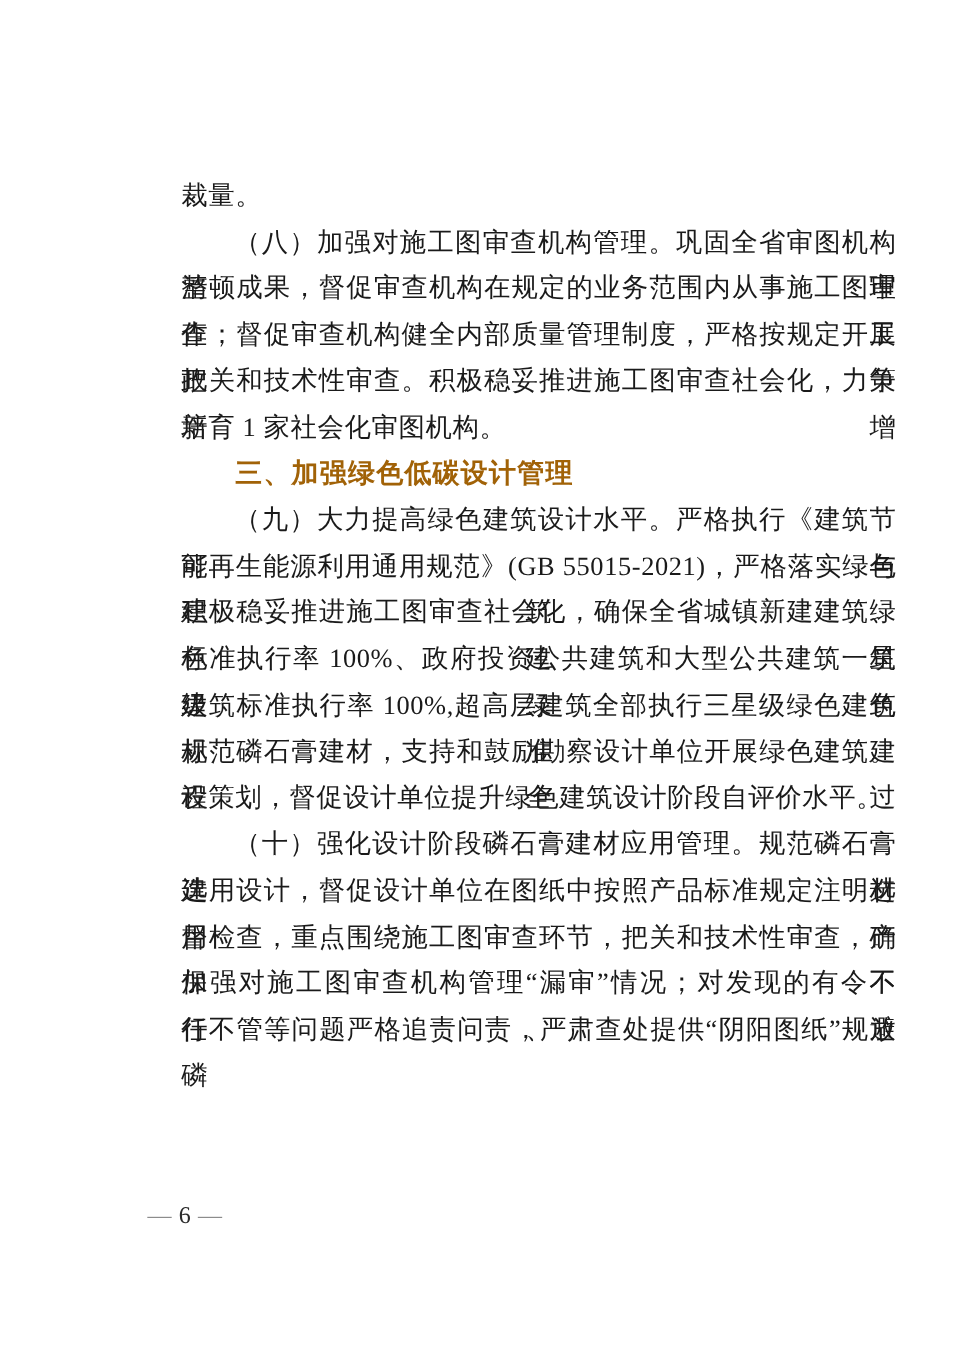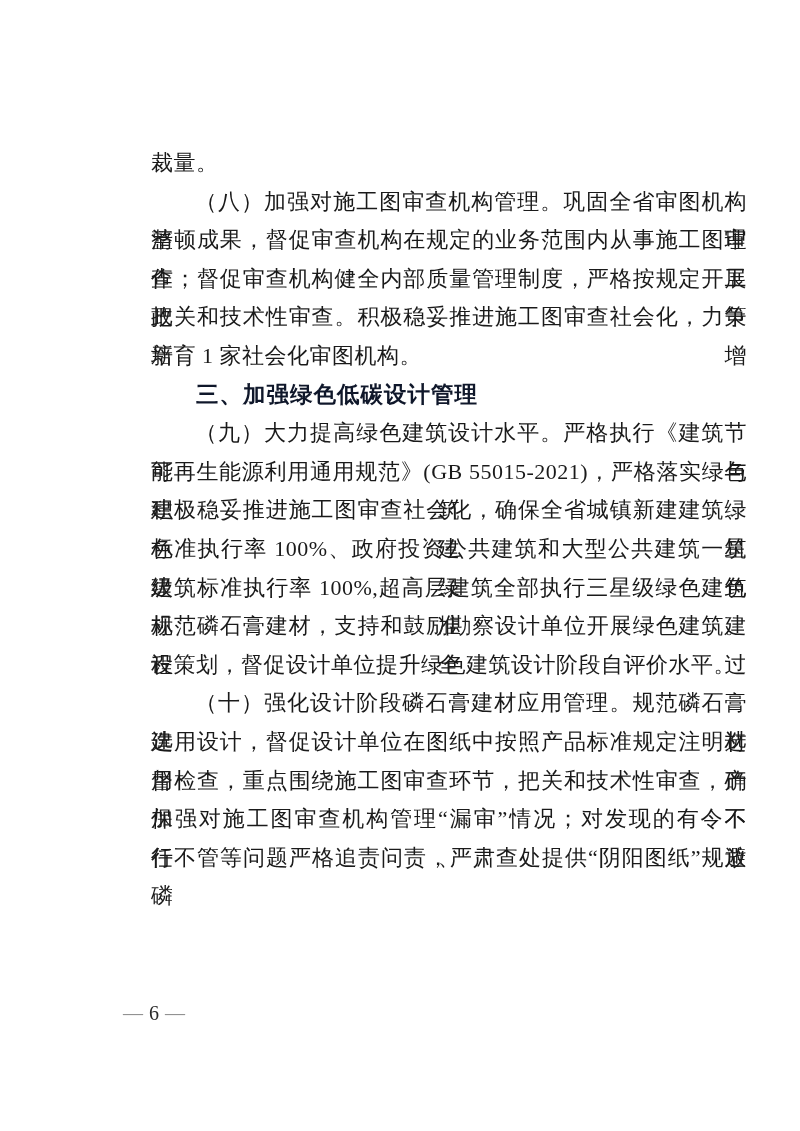--- a/index.html
+++ b/index.html
@@ -41,21 +41,21 @@
     text-align-last: justify;
   }
   .line.indent {
     text-indent: 2em;
   }
   .line.heading {
     font-family: "Liberation Sans", "DejaVu Sans", sans-serif;
     font-weight: bold;
     font-size: 22.5px;
     letter-spacing: 1px;
-    color: #0f172a;
+    color: #a16207;
   }
   .footer {
     position: absolute;
     left: 117px;
     top: 1001px;
     font-size: 20px;
     line-height: 24px;
     font-family: "Liberation Serif", "DejaVu Serif", serif;
   }
   .footer .dash {

